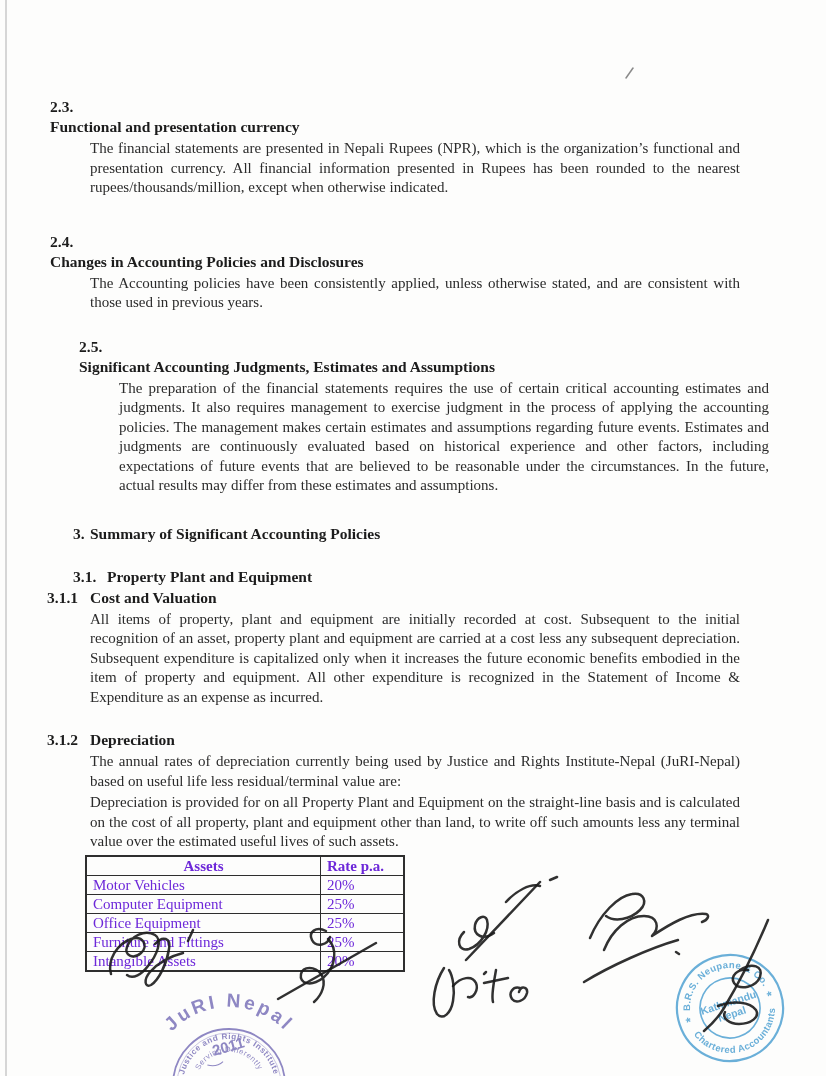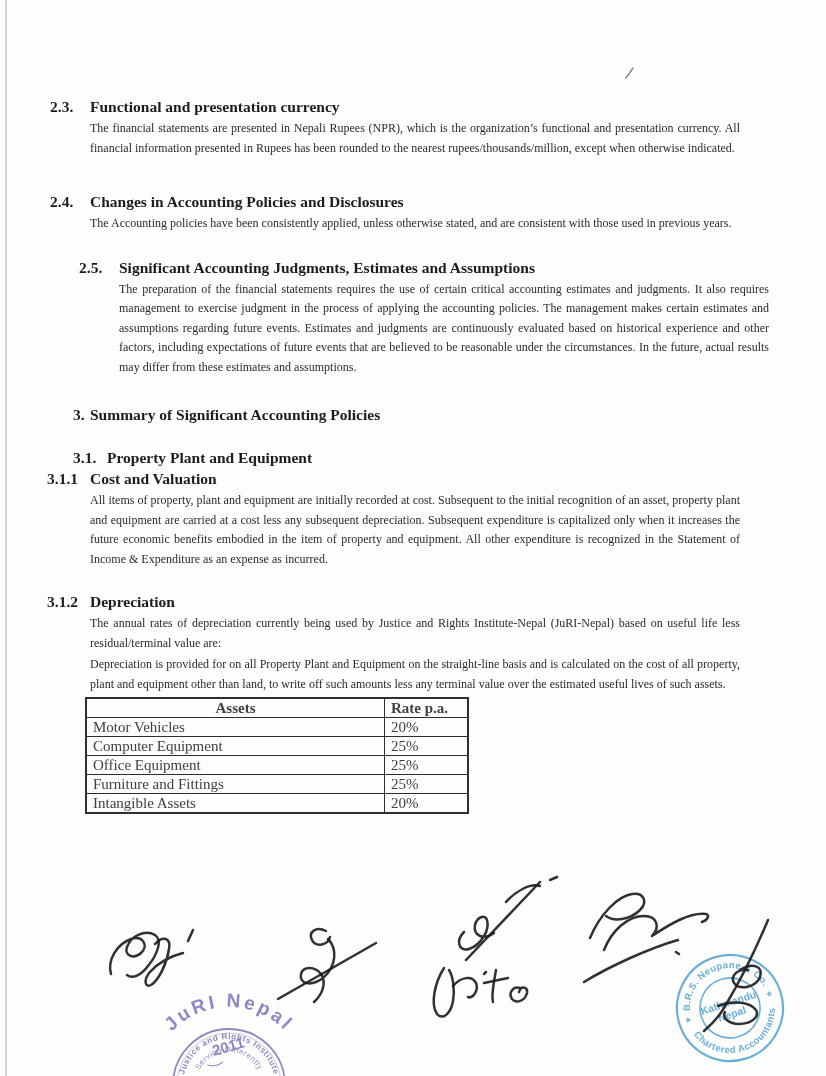--- a/index.html
+++ b/index.html
@@ -6,35 +6,35 @@
   .page {
     position:relative; width:826px; height:1076px; margin:0 auto;
     background:#fdfdfc; overflow:hidden;
     font-family:"Liberation Serif", serif; color:#262626;
   }
   .scan-edge { position:absolute; left:5px; top:0; width:2px; height:100%;
     background:#c2c2c2; opacity:.65; }
   .content { position:absolute; left:47px; top:97px; width:700px; }
   .sec-head { display:flex; font-weight:bold; font-size:15.5px; line-height:20px; color:#1c1c1c; }
   .sec-head .num { flex:0 0 auto; }
-  .sec-2x .sec-head { margin-left:3px; } .sec-2x .num { width:40px; }
+  .sec-2x .sec-head { margin-left:3px;flex-direction:column; } .sec-2x .num { width:40px; }
   .sec-3  .sec-head { margin-left:26px; } .sec-3  .num { width:17px; }
   .sec-31 .sec-head { margin-left:26px; }  .sec-31 .num { width:34px; }
   .sec-311 .sec-head, .sec-312 .sec-head { margin-left:0; }
   .sec-311 .num, .sec-312 .num { width:43px; }
   .body { margin:2px 0 0 43px; width:650px; text-align:justify;
-    font-size:12px; line-height:19.5px; color:#2b2b2b; }
+    font-size:15px; line-height:19.5px; color:#2b2b2b; }
   .sec-24 { margin-top:34px; }
   .sec-25 { margin-top:24px;margin-left:29px; }
   .sec-3  { margin-top:28px; }
   .sec-31 { margin-top:23px; }
   .sec-311 { margin-top:1px; }
   .sec-312 { margin-top:23px; }
-  .dep-table { margin:3px 0 0 38px; width:384px; border-collapse:collapse;
-    border:2px solid #2e2e2e; font-size:15px; color:#404040; }
+  .dep-table { margin:3px 0 0 38px; width:320px; border-collapse:collapse;
+    border:2px solid #2e2e2e; font-size:15px; color:#6d28d9; }
   .dep-table th, .dep-table td { border:1px solid #2e2e2e; padding:0 6px;
     height:18px; line-height:18px; font-size:15px; }
   .dep-table th { font-weight:bold; }
   .dep-table th.col-asset { text-align:center; }
   .dep-table th.col-rate, .dep-table td.rate { text-align:left; width:70px; }
   .sig, .stamp, .mark { position:absolute; }
   .sig path { fill:none; stroke:#1b1b1b; stroke-width:2.5;
     stroke-linecap:round; stroke-linejoin:round; opacity:.9; }
 </style>
 </head>

